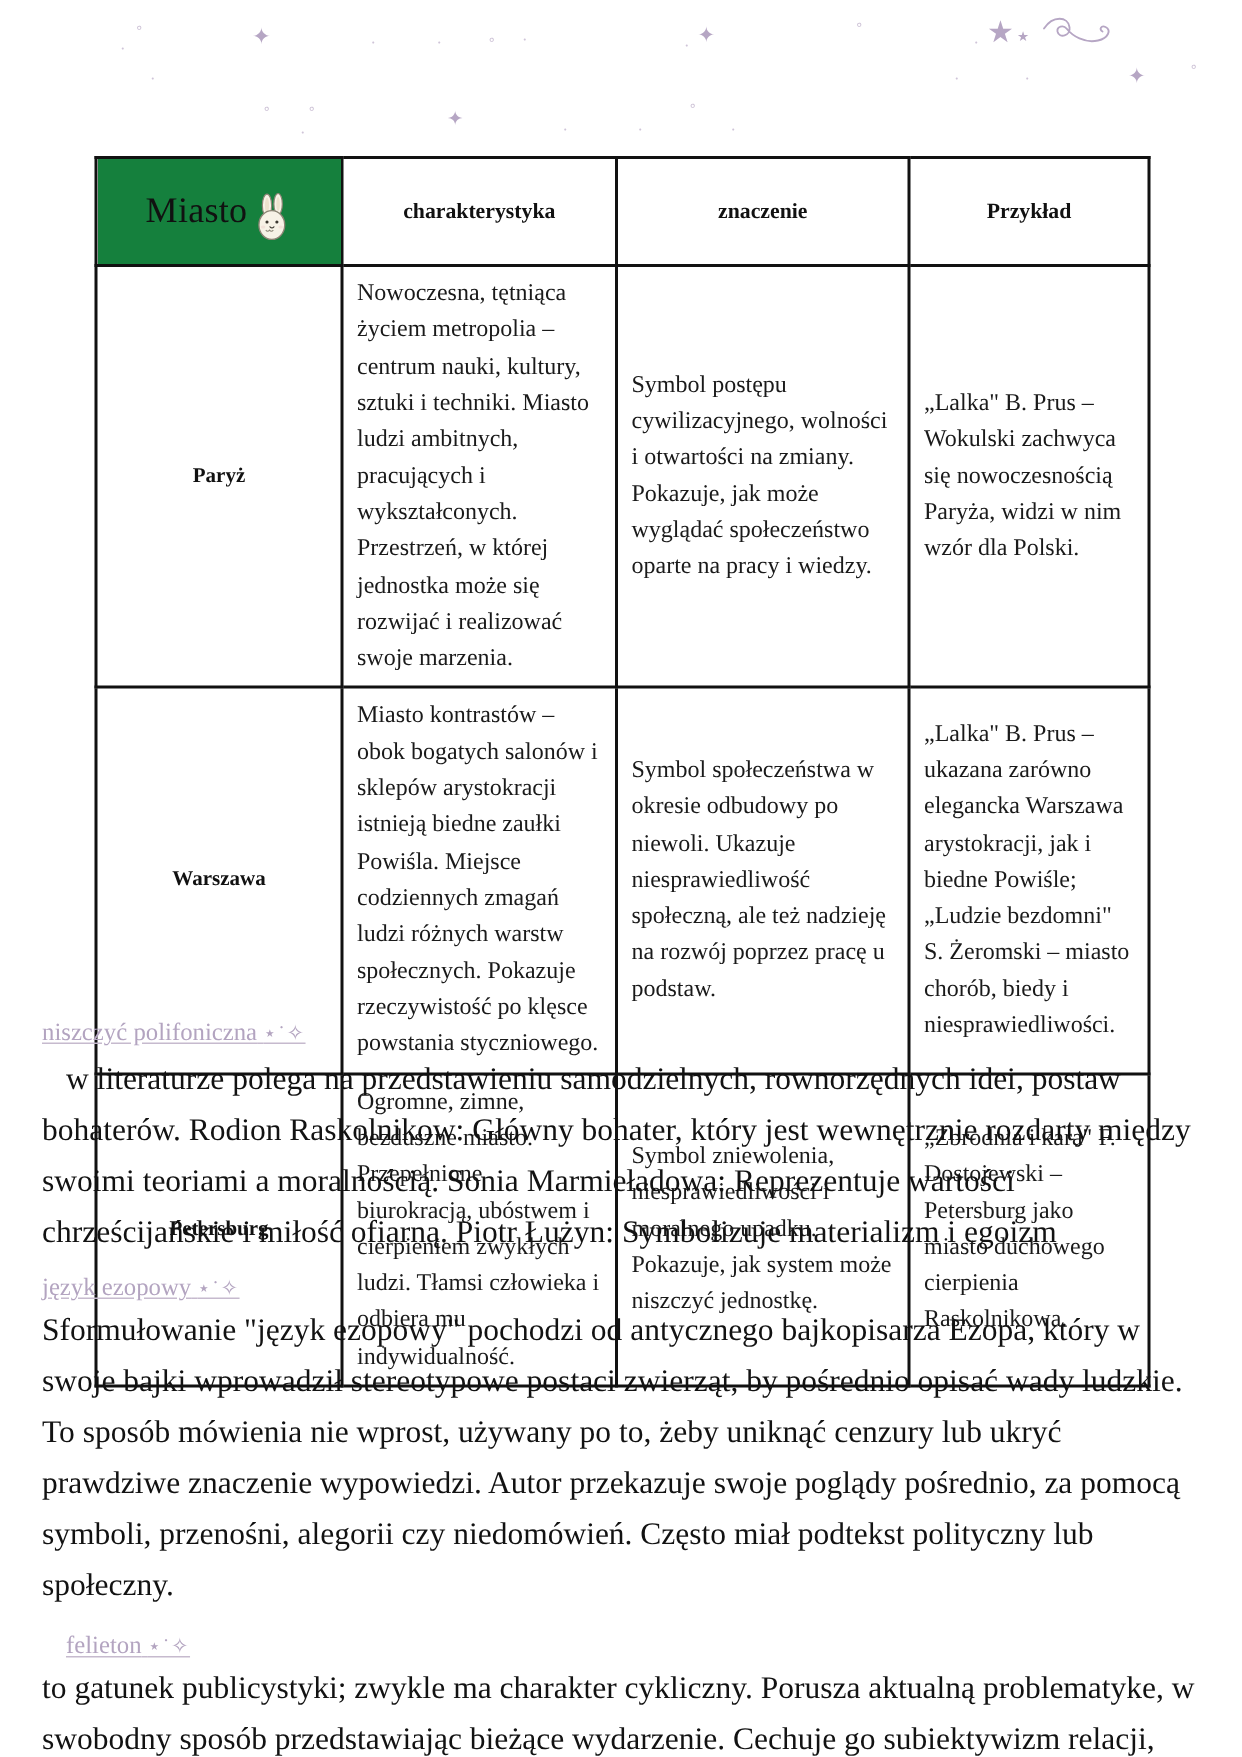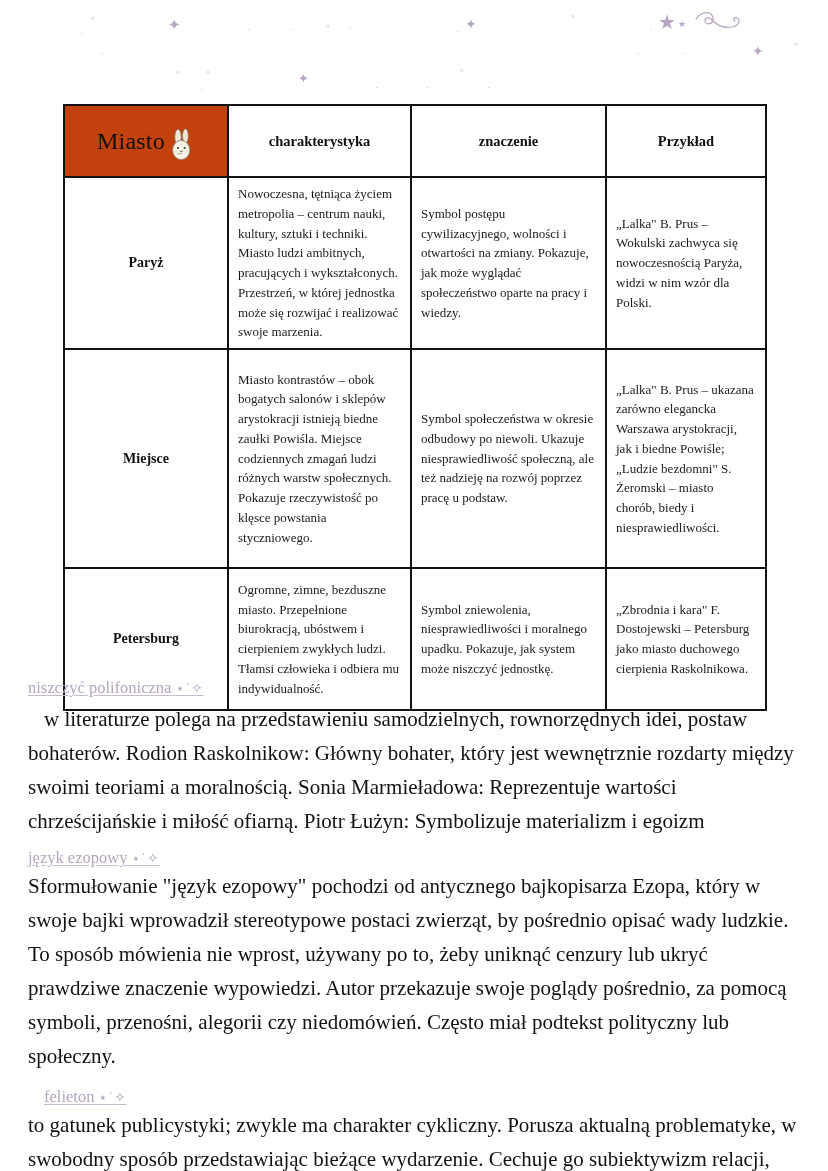--- a/index.html
+++ b/index.html
@@ -90,21 +90,21 @@
   col.c-prz  { width: 160px; }
 
   thead th {
     height: 58px;
     font-size: 14.5px;
     font-weight: bold;
     text-align: center;
     background: #ffffff;
   }
   thead th.miasto-cell {
-    background: #c2410c;
+    background: #15803d;
     position: relative;
   }
   .miasto-inner {
     display: inline-flex;
     align-items: center;
     justify-content: center;
     gap: 2px;
   }
   .miasto-word {
     font-size: 24px;
@@ -119,21 +119,21 @@
     position: relative;
     top: 4px;
   }
 
   td.city-name {
     text-align: center;
     font-size: 14px;
     font-weight: bold;
   }
   td.body-cell {
-    font-size: 13px;
+    font-size: 16px;
     line-height: 1.52;
     color: #1a1a1a;
   }
   td.body-cell.ctr  { text-align: left; }
   td.body-cell.left { text-align: left; }
 
   tr.r-paryz td      { height: 146px; }
   tr.r-warszawa td   { height: 205px; }
   tr.r-petersburg td { height: 128px; }
 
@@ -248,21 +248,21 @@
       </tr>
     </thead>
     <tbody>
       <tr class="r-paryz">
         <td class="city-name">Paryż</td>
         <td class="body-cell left">Nowoczesna, tętniąca życiem metropolia – centrum nauki, kultury, sztuki i techniki. Miasto ludzi ambitnych, pracujących i wykształconych. Przestrzeń, w której jednostka może się rozwijać i realizować swoje marzenia.</td>
         <td class="body-cell ctr">Symbol postępu cywilizacyjnego, wolności i otwartości na zmiany. Pokazuje, jak może wyglądać społeczeństwo oparte na pracy i wiedzy.</td>
         <td class="body-cell ctr">„Lalka" B. Prus – Wokulski zachwyca się nowoczesnością Paryża, widzi w nim wzór dla Polski.</td>
       </tr>
       <tr class="r-warszawa">
-        <td class="city-name">Miejsce</td>
+        <td class="city-name">Warszawa</td>
         <td class="body-cell ctr">Miasto kontrastów – obok bogatych salonów i sklepów arystokracji istnieją biedne zaułki Powiśla. Miejsce codziennych zmagań ludzi różnych warstw społecznych. Pokazuje rzeczywistość po klęsce powstania styczniowego.</td>
         <td class="body-cell left">Symbol społeczeństwa w okresie odbudowy po niewoli. Ukazuje niesprawiedliwość społeczną, ale też nadzieję na rozwój poprzez pracę u podstaw.</td>
         <td class="body-cell ctr">„Lalka" B. Prus – ukazana zarówno elegancka Warszawa arystokracji, jak i biedne Powiśle; „Ludzie bezdomni" S. Żeromski – miasto chorób, biedy i niesprawiedliwości.</td>
       </tr>
       <tr class="r-petersburg">
         <td class="city-name">Petersburg</td>
         <td class="body-cell left">Ogromne, zimne, bezduszne miasto. Przepełnione biurokracją, ubóstwem i cierpieniem zwykłych ludzi. Tłamsi człowieka i odbiera mu indywidualność.</td>
         <td class="body-cell ctr">Symbol zniewolenia, niesprawiedliwości i moralnego upadku. Pokazuje, jak system może niszczyć jednostkę.</td>
         <td class="body-cell ctr">„Zbrodnia i kara" F. Dostojewski – Petersburg jako miasto duchowego cierpienia Raskolnikowa.</td>
       </tr>

